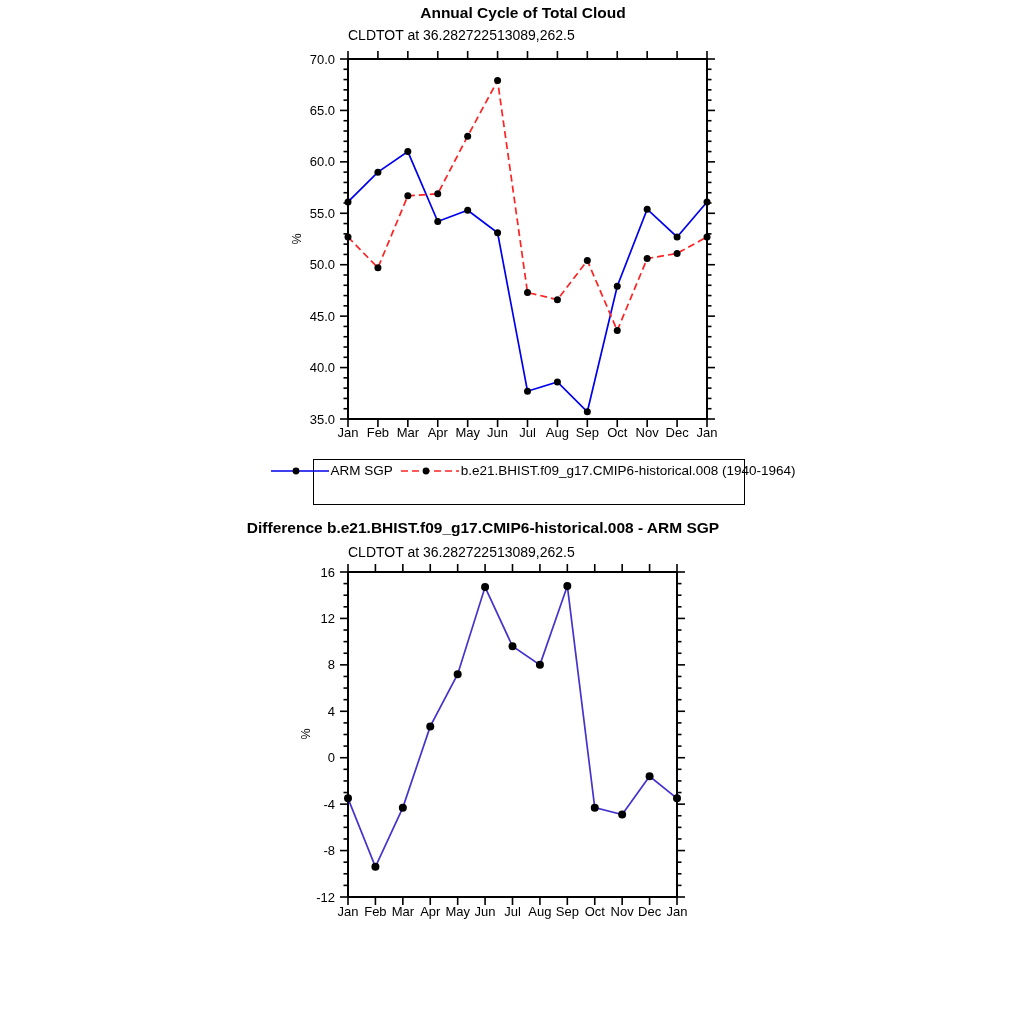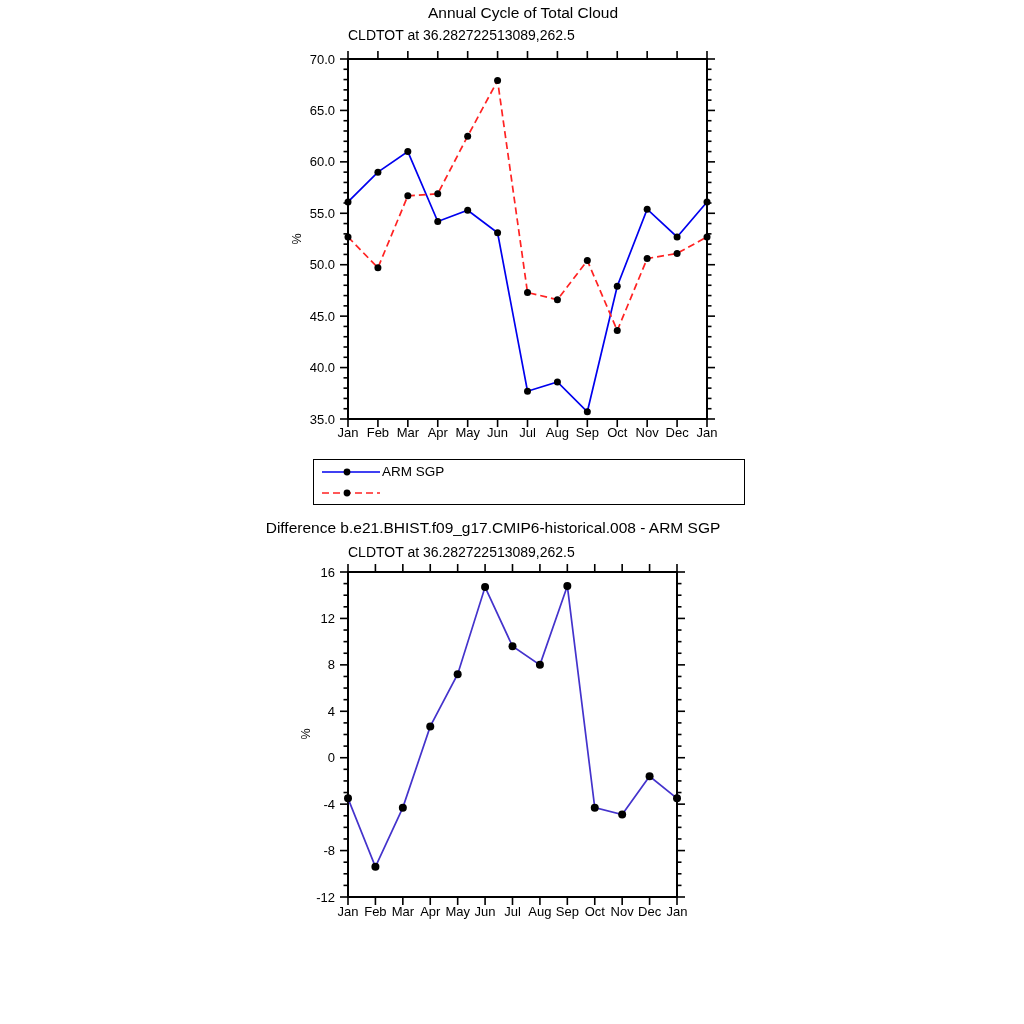--- a/index.html
+++ b/index.html
@@ -1,24 +1,24 @@
 <!DOCTYPE html>
 <html><head>
 <meta charset="utf-8">
 <style>
   html,body{margin:0;padding:0;background:#ffffff;}
   body{width:1024px;height:1024px;position:relative;font-family:"Liberation Sans",sans-serif;color:#000;overflow:hidden;}
-  .chart-title{position:absolute;font-weight:normal;font-size:15.5px;white-space:nowrap;transform:translateX(-50%);}
+  .chart-title{position:absolute;font-weight:bold;font-size:15.5px;white-space:nowrap;transform:translateX(-50%);}
   .chart-subtitle{position:absolute;font-size:14px;white-space:nowrap;}
   .ylab{position:absolute;font-size:12.5px;transform:translate(-50%,-50%) rotate(-90deg);}
   svg.plot{position:absolute;left:0;display:block;}
   #plot1{top:0;}
   #plot2{top:515px;}
   .legend{position:absolute;left:313px;top:459px;width:432px;height:46px;border:1px solid #000;background:#fff;
-          display:flex;flex-direction:column;justify-content:center;box-sizing:border-box;}
+          display:flex;justify-content:center;box-sizing:border-box;}
   .legend-row{display:flex;align-items:center;height:21px;}
   .legend-row svg{width:62px;height:14px;margin-left:6px;flex:0 0 auto;}
   .legend-row span{font-size:13.5px;white-space:nowrap;}
 </style>
 </head>
 <body>
 
 <div class="chart-title" style="left:523px;top:4px;">Annual Cycle of Total Cloud</div>
 
 <div class="chart-subtitle" style="left:348px;top:27px;">CLDTOT at 36.282722513089,262.5</div>
@@ -192,24 +192,25 @@
       <line x1="2" y1="7" x2="60" y2="7" stroke="#0000ee" stroke-width="1.7"></line>
       <circle cx="27" cy="7" r="3.4" fill="#000"></circle>
     </svg>
     <span>ARM SGP</span>
   </div>
   <div class="legend-row">
     <svg viewBox="0 0 62 14">
       <line x1="2" y1="7" x2="60" y2="7" stroke="#ff2222" stroke-width="1.7" stroke-dasharray="7,4"></line>
       <circle cx="27" cy="7" r="3.4" fill="#000"></circle>
     </svg>
+    <span>b.e21.BHIST.f09_g17.CMIP6-historical.008 (1940-1964)</span>
   </div>
 </div>
 
-<div class="chart-title" style="left:493px;top:519px;">Difference b.e21.BHIST.f09_g17.CMIP6-historical.008 - ARM SGP</div>
+<div class="chart-title" style="left:483px;top:519px;">Difference b.e21.BHIST.f09_g17.CMIP6-historical.008 - ARM SGP</div>
 
 <div class="chart-subtitle" style="left:348px;top:544px;">CLDTOT at 36.282722513089,262.5</div>
 
 <div class="ylab" style="left:306px;top:734px;">%</div>
 
 <svg id="plot2" class="plot" width="1024" height="420" viewBox="0 0 1024 420">
     <g>
       <rect x="348" y="57" width="329" height="325" fill="none" stroke="#000" stroke-width="2"></rect>
     </g>
     <g stroke="#000" stroke-width="1.6">

